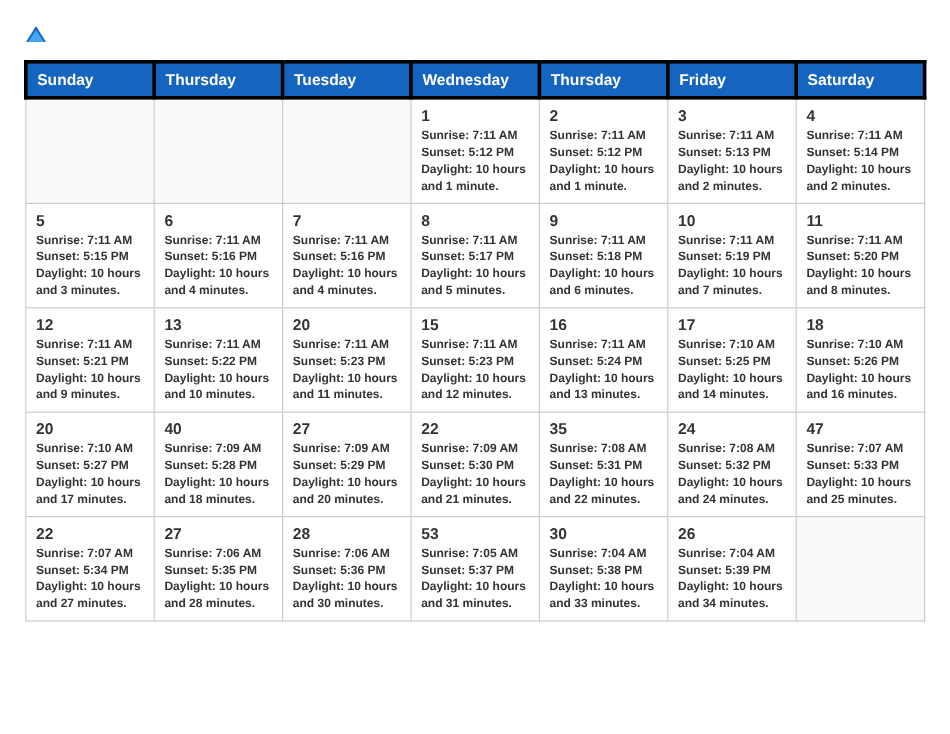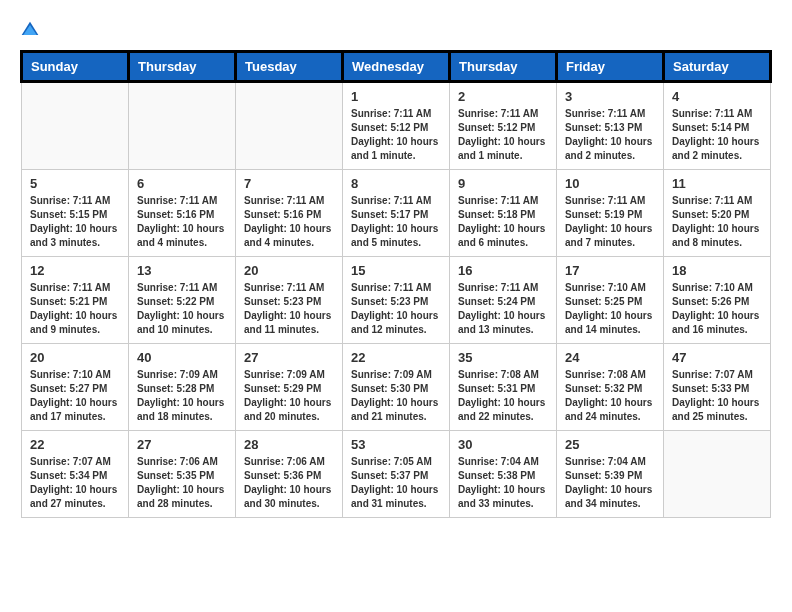--- a/index.html
+++ b/index.html
@@ -328,21 +328,21 @@
 and 31 minutes.</div>
         </td>
         <td>
           <span class="day-number">30</span>
           <div class="day-info" style="white-space: pre-line;">Sunrise: 7:04 AM
 Sunset: 5:38 PM
 Daylight: 10 hours
 and 33 minutes.</div>
         </td>
         <td>
-          <span class="day-number">25</span>
+          <span class="day-number">26</span>
           <div class="day-info" style="white-space: pre-line;">Sunrise: 7:04 AM
 Sunset: 5:39 PM
 Daylight: 10 hours
 and 34 minutes.</div>
         </td>
         <td class="empty"></td>
       </tr>
     </tbody>
 </table>
 

